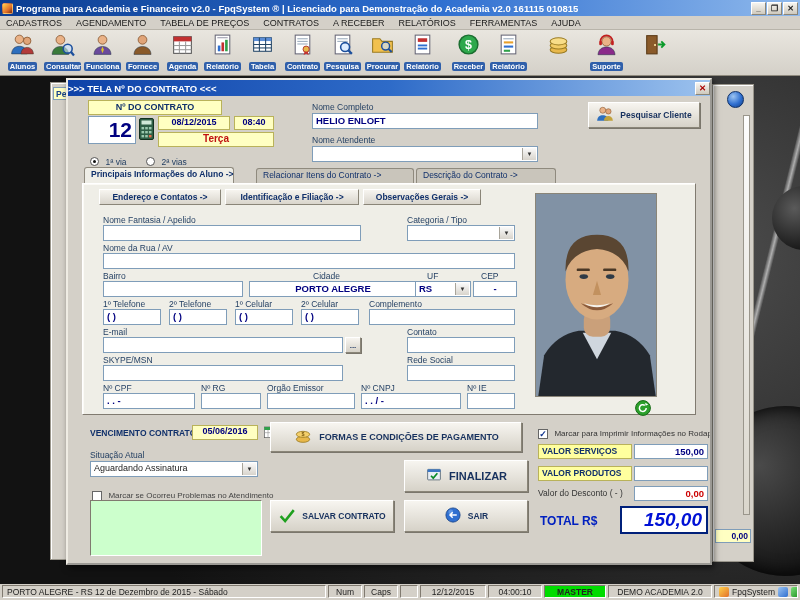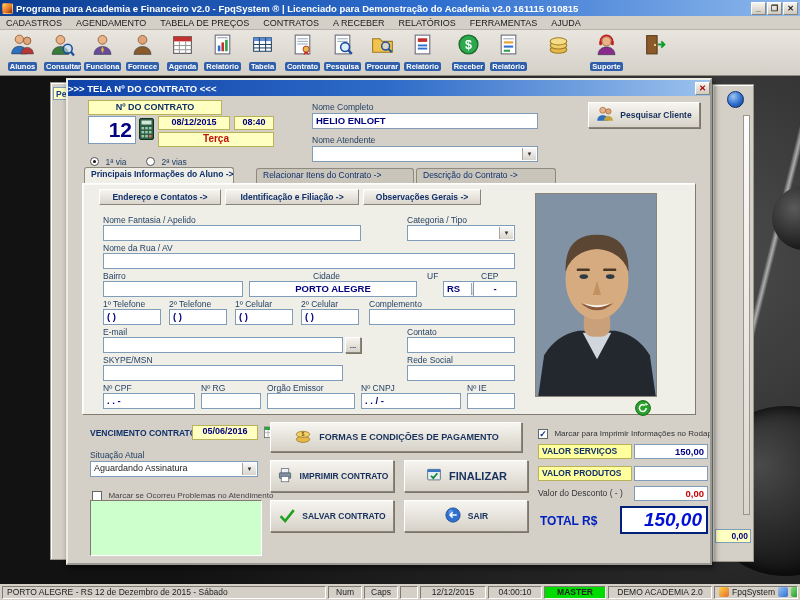--- a/index.html
+++ b/index.html
@@ -90,21 +90,21 @@
     font-size:8.5px;font-weight:bold;color:#10306b;padding:1px 3px;white-space:nowrap}
   .vfield{position:absolute;background:#fff;border:1px solid #7f9db9;height:15px;
     font-size:9.5px;font-weight:bold;color:#000080;text-align:right;padding:1px 3px}
   .totalfld{position:absolute;background:#fff;border:2px solid #00207a;height:28px;
     font-size:19px;font-weight:bold;color:#0011d6;text-align:right;padding:1px 4px;font-style:italic}
 
   .photo{position:absolute;border:1px solid #8a8578;background:#7a8a9a;overflow:hidden}
 
   
   .statusbar{position:absolute;left:0;top:584px;width:800px;height:16px;background:#d4d0c8;
-    display:flex;align-items:center;gap:2px;padding:1px 2px}
+    display:flex;align-items:flex-start;gap:2px;padding:1px 2px}
   .sp{height:13px;border:1px solid;border-color:#807a70 #fff #fff #807a70;font-size:8.5px;color:#222;
     display:flex;align-items:center;padding:0 4px;white-space:nowrap;overflow:hidden;background:#d4d0c8}
   .sp.green{background:#00dc00;font-weight:bold;justify-content:center}
   .sicon{width:10px;height:10px;border-radius:2px;flex:0 0 auto}
 </style>
 </head>
 <body>
 
 <div class="screen">
 
@@ -364,21 +364,21 @@
           </div>
 
           <div class="lb abs" style="left:20px;top:59px">Nome da Rua / AV</div>
           <div class="fld abs" style="left:20px;top:69px;width:412px"></div>
 
           <div class="lb abs" style="left:20px;top:87px">Bairro</div>
           <div class="fld abs" style="left:20px;top:97px;width:140px"></div>
           <div class="lb abs" style="left:230px;top:87px">Cidade</div>
           <div class="fld abs" style="left:166px;top:97px;width:168px;text-align:center">PORTO ALEGRE</div>
           <div class="lb abs" style="left:344px;top:87px">UF</div>
-          <div class="fld abs" style="left:360px;top:97px;width:44px">
+          <div class="fld abs" style="left:332px;top:97px;width:56px">
             <span>RS</span>
             <span class="carr"></span>
           </div>
           <div class="lb abs" style="left:398px;top:87px">CEP</div>
           <div class="fld abs" style="left:390px;top:97px;width:44px;text-align:center">-</div>
 
           <div class="lb abs" style="left:20px;top:115px">1º Telefone</div>
           <div class="fld abs" style="left:20px;top:125px;width:58px">(    )</div>
           <div class="lb abs" style="left:86px;top:115px">2º Telefone</div>
           <div class="fld abs" style="left:86px;top:125px;width:58px">(    )</div>
@@ -461,29 +461,20 @@
         <div class="memo" style="left:22px;top:404px;width:172px;height:56px"></div>
 
         <div class="bigbtn" style="left:202px;top:326px;width:252px;height:30px">
           <span><svg width="20" height="20" viewBox="0 0 24 24">
                 <ellipse cx="12" cy="16" rx="8" ry="3.6" fill="#e8b84b" stroke="#9a7b22"></ellipse>
                 <ellipse cx="12" cy="10" rx="8" ry="3.6" fill="#f4cf6a" stroke="#9a7b22"></ellipse>
                 <text x="12" y="12.5" text-anchor="middle" font-size="6.5" font-weight="bold" fill="#7a5a12" font-family="Liberation Sans">$</text>
               </svg></span>
           <span>FORMAS E CONDIÇÕES DE PAGAMENTO</span>
         </div>
-        <div class="bigbtn" style="left:202px;top:364px;width:124px;height:32px;font-size:8.5px">
-          <span><svg width="18" height="18" viewBox="0 0 24 24">
-                <rect x="4.5" y="9" width="15" height="7.5" rx="1" fill="#7f8ea0" stroke="#45556a"></rect>
-                <rect x="7" y="3.5" width="10" height="5.5" fill="#eef2f6" stroke="#667"></rect>
-                <rect x="7" y="14" width="10" height="7" fill="#fff" stroke="#667"></rect>
-                <circle cx="17.3" cy="11.2" r="0.9" fill="#3ce06a"></circle>
-              </svg></span>
-          <span>IMPRIMIR CONTRATO</span>
-        </div>
         <div class="bigbtn" style="left:336px;top:364px;width:124px;height:32px;font-size:11px">
           <span><svg width="18" height="18" viewBox="0 0 24 24">
                 <rect x="3.5" y="4.5" width="17" height="14" rx="1" fill="#e8eef6" stroke="#456"></rect>
                 <rect x="3.5" y="4.5" width="17" height="3.5" fill="#3a76c4"></rect>
                 <path d="M8 13 l3 3.2 5.5 -6.5" stroke="#0a8a2a" stroke-width="2.2" fill="none"></path>
               </svg></span>
           <span>FINALIZAR</span>
         </div>
         <div class="bigbtn" style="left:202px;top:404px;width:124px;height:32px;font-size:8.5px">
           <span><svg width="18" height="18" viewBox="0 0 24 24">

